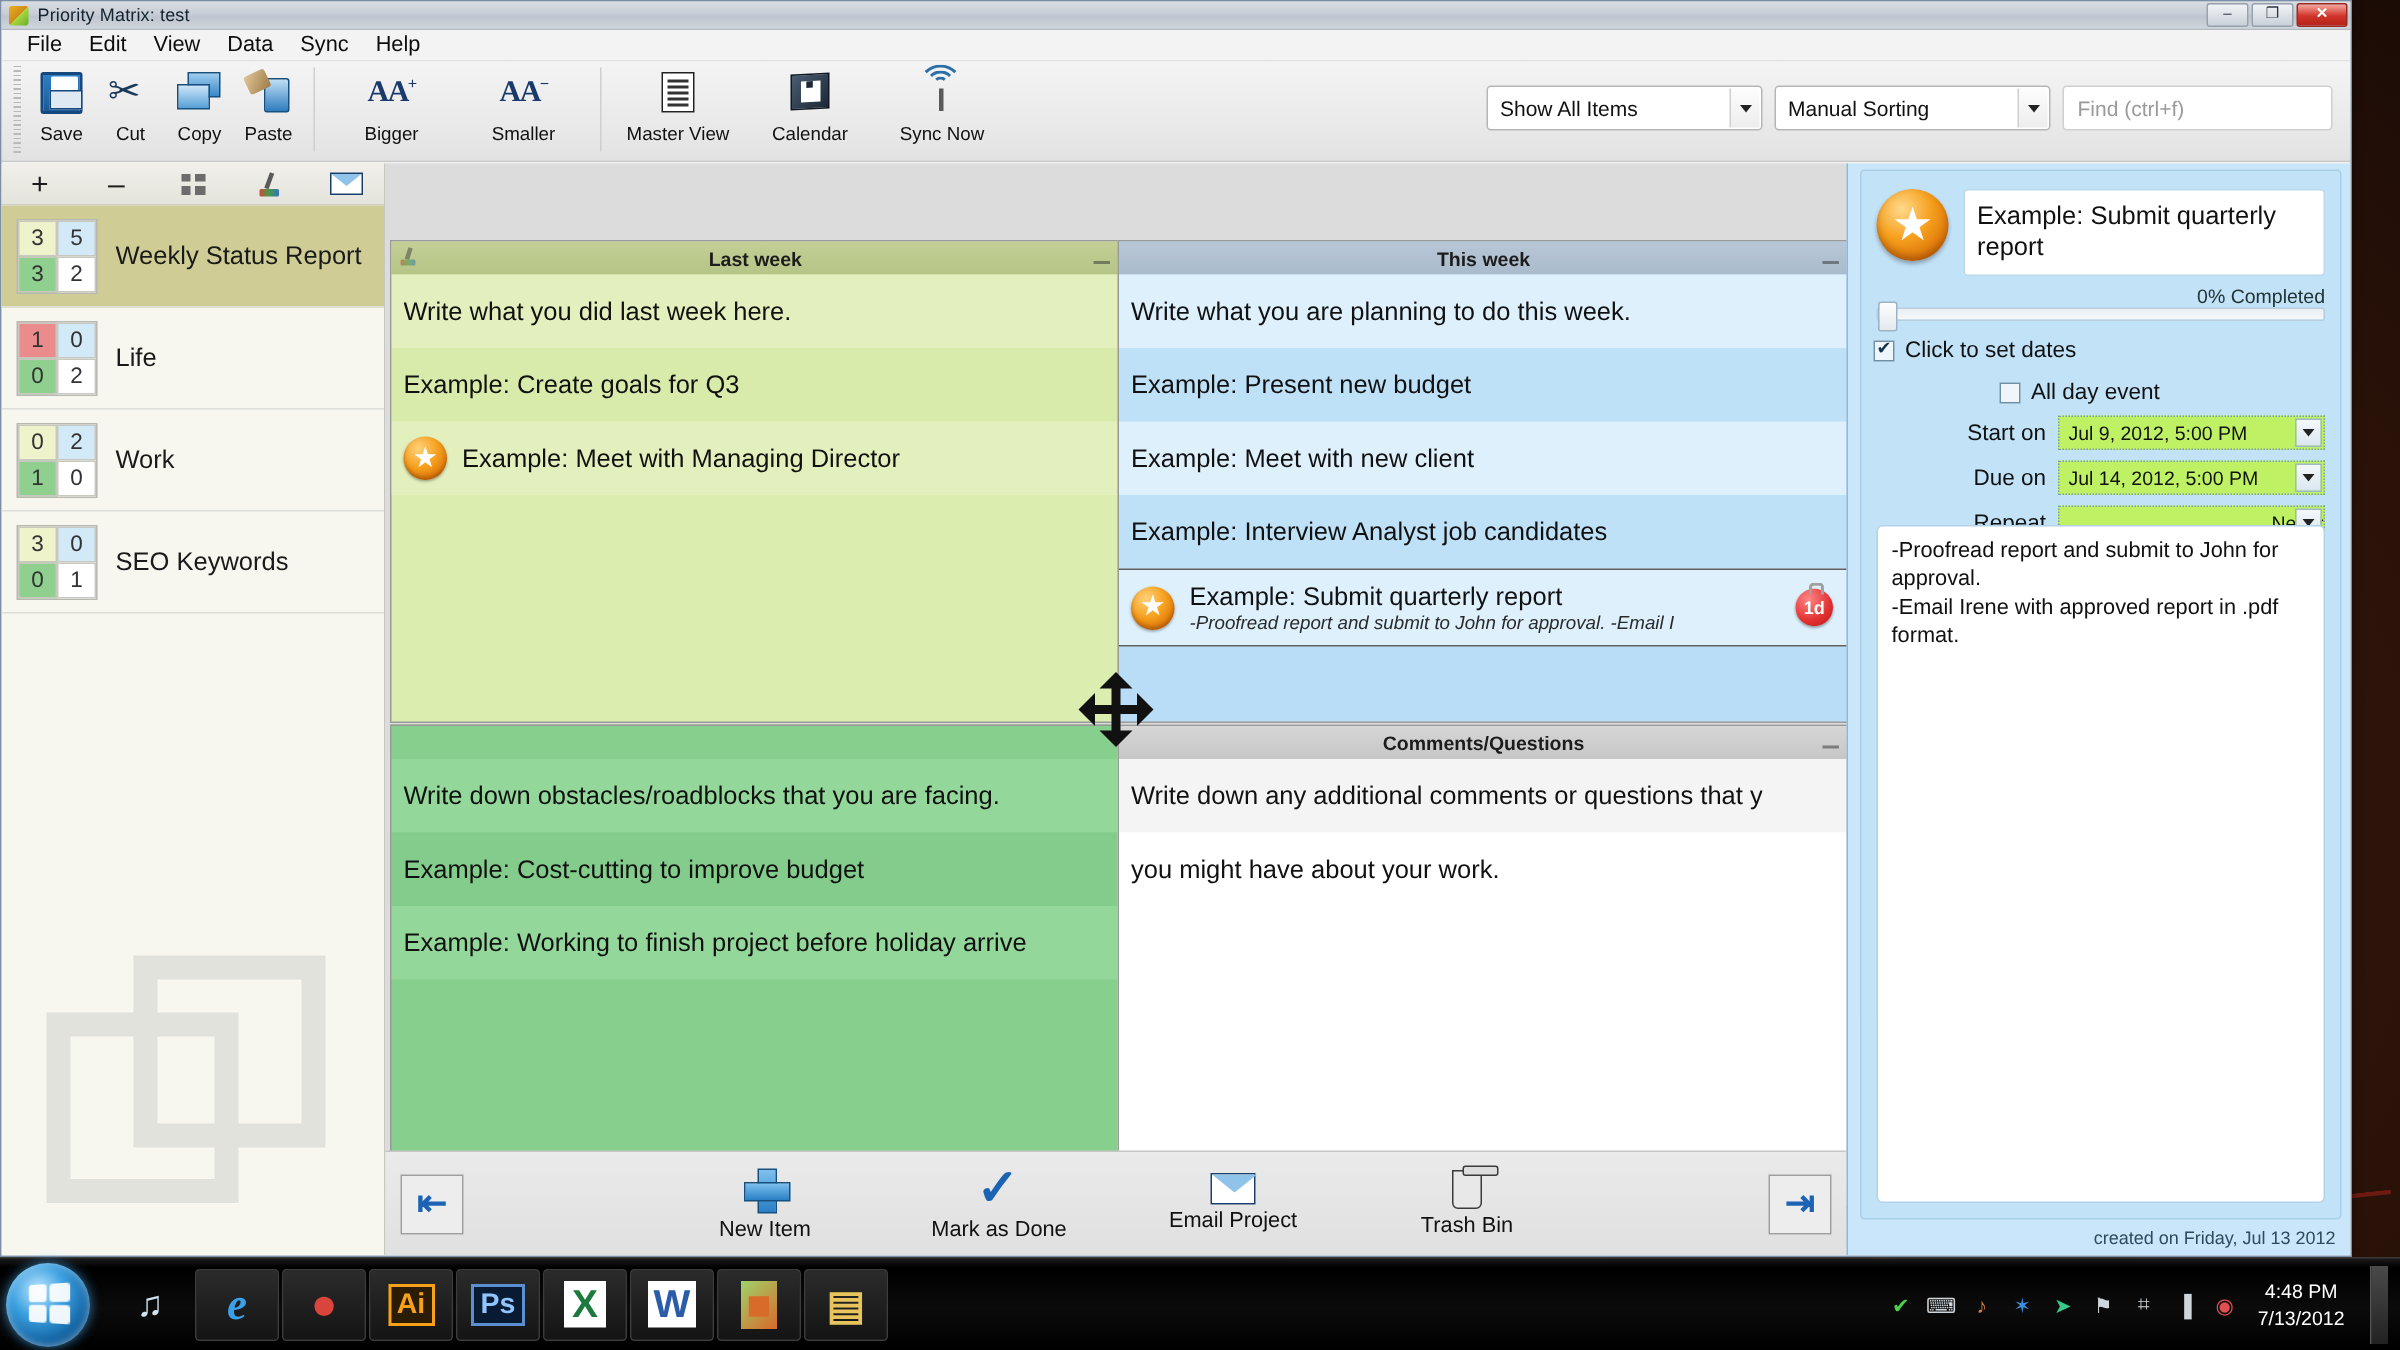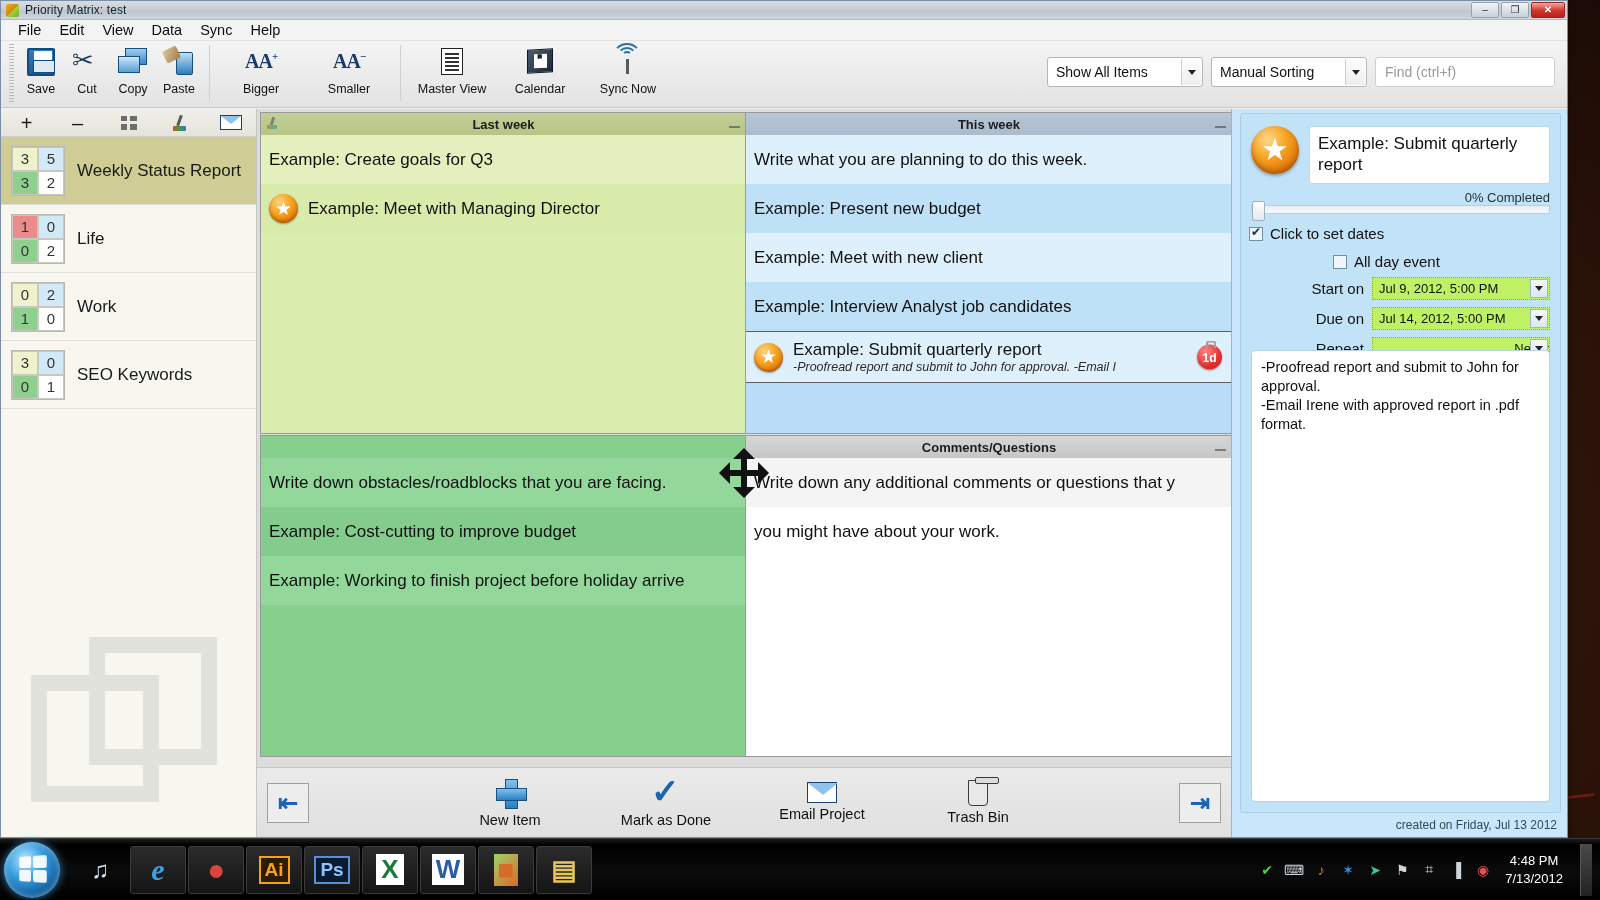--- a/index.html
+++ b/index.html
@@ -126,21 +126,21 @@
     border-bottom-color:transparent; border-left-color:transparent; border-right-color:transparent;
   }
   .ic-sync .w1{left:11px;top:5px;width:10px;height:10px;}
   .ic-sync .w2{left:6px;top:1px;width:20px;height:20px;}
   .ic-sync .w3{left:1px;top:-3px;width:30px;height:30px;}
   .ic-sync .stem{position:absolute;left:15px;top:13px;width:3px;height:15px;background:#5a5a5a;}
 
   
   .tb-right { position:absolute; right:12px; top:16px; display:flex; gap:8px; }
   .combo {
-    width:156px; height:30px; background:#fff; border:1px solid #b6b6b6;
+    width:184px; height:30px; background:#fff; border:1px solid #b6b6b6;
     border-radius:3px; position:relative; font-size:14px; color:#111;
     display:flex; align-items:center; padding-left:8px;
   }
   .combo .arrow {
     position:absolute; right:1px; top:1px; bottom:1px; width:20px;
     background:linear-gradient(180deg,#fdfdfd,#ededed); border-left:1px solid #cfcfcf;
     display:flex; align-items:center; justify-content:center;
   }
   .combo .arrow:after { content:""; border-left:4px solid transparent; border-right:4px solid transparent;
     border-top:5px solid #222; }
@@ -196,21 +196,21 @@
   }
   #proj-watermark .sq {
     position:absolute; border:16px solid #d2d2cd;
   }
   #proj-watermark .sq.a { left:58px; top:0px; width:128px; height:128px; }
   #proj-watermark .sq.b { left:0px;  top:38px; width:128px; height:127px; }
 
   
   #grid { flex:1; position:relative; background:#dcdcdc; }
   .quad {
-    position:absolute; border:1px solid #9a9a9a; overflow:hidden;
+    position:absolute; border:1px solid #9a9a9a; overflow:hidden;margin-top:48px;
   }
   .quad .qhdr {
     height:22px; display:flex; align-items:center; justify-content:center;
     font-size:13px; font-weight:bold; color:#1c1c1c; position:relative;
   }
   .qhdr .pin { position:absolute; left:5px; top:4px; width:13px; height:13px; opacity:.55;}
   .pin:before{content:"";position:absolute;left:5px;top:0;width:2.5px;height:8px;background:#4a4a4a;transform:rotate(18deg);}
   .pin:after{content:"";position:absolute;left:1px;bottom:1px;width:10px;height:4px;
     background:linear-gradient(90deg,#c0472f,#3f9b46,#3a73c0);border-radius:1px;}
   .qhdr .min { position:absolute; right:5px; top:4px; width:13px; height:13px; opacity:.55;}
@@ -576,20 +576,23 @@
     <div id="grid">
 
       <div class="quad" id="q1" style="left:3px; top:3px; width:487px; height:322px;">
         <div class="qhdr">
           <span class="pin"></span>
           <span>Last week</span>
           <span class="min"></span>
         </div>
         <div class="qbody">
           <div class="task">
+            <span class="ttext">Write what you did last week here.</span>
+          </div>
+          <div class="task">
             <span class="ttext">Example: Create goals for Q3</span>
           </div>
           <div class="task">
             <span class="star"></span>
             <span class="ttext">Example: Meet with Managing Director</span>
           </div>
         </div>
       </div>
 
       <div class="quad" id="q2" style="left:488px; top:3px; width:488px; height:322px;">

